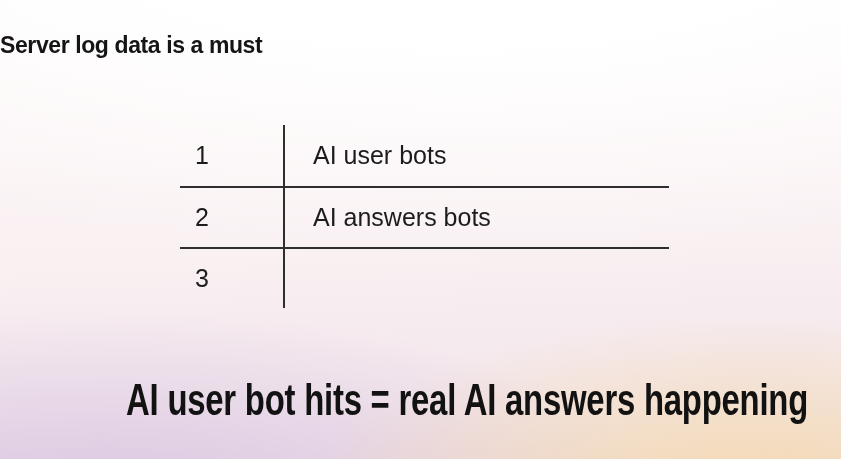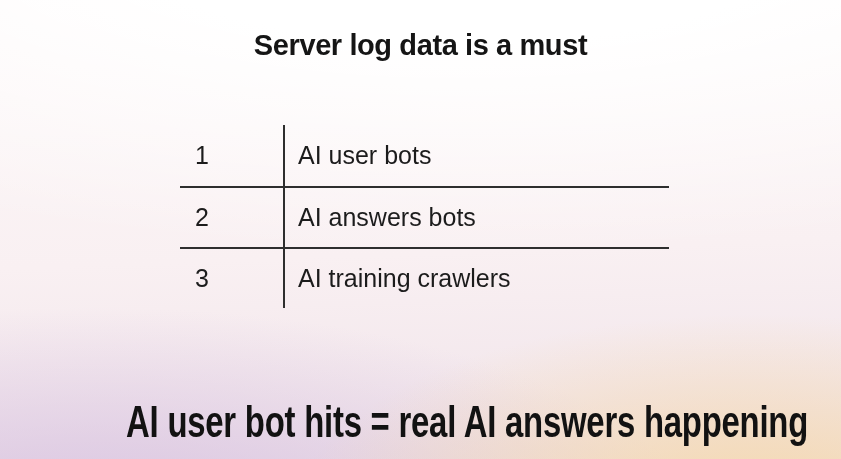--- a/index.html
+++ b/index.html
@@ -18,22 +18,22 @@
       radial-gradient(120% 85% at 12% 118%, rgba(213,191,224,0.95) 0%, rgba(213,191,224,0) 60%),
       radial-gradient(120% 70% at 55% -15%, rgba(255,255,255,1) 35%, rgba(255,255,255,0) 100%),
       linear-gradient(178deg, #fdf8f8 0%, #f9f0f2 55%, #efe2e9 100%);
   }
   .title {
     position: absolute;
     top: 23px;
     left: 0;
     width: 100%;
     margin: 0;
-    text-align: center;
-    font-size: 29px;
+    text-align: left;
+    font-size: 23px;
     line-height: 44px;
     font-weight: 700;
     letter-spacing: -0.4px;
     color: #151515;
   }
   .bot-table {
     position: absolute;
     left: 180px;
     top: 125px;
     width: 489px;
@@ -54,25 +54,25 @@
     width: 105px;
     border-right: 2px solid #2e2e2e;
     display: flex;
     align-items: center;
     padding-left: 15px;
   }
   .cell-label {
     flex: 1;
     display: flex;
     align-items: center;
-    padding-left: 13px;
+    padding-left: 28px;
   }
   .caption-row {
     position: absolute;
-    top: 396px;
+    top: 374px;
     left: 0;
     width: 100%;
     text-align: center;
     white-space: nowrap;
   }
   .caption-text {
     display: inline-block;
     font-size: 45px;
     line-height: 52px;
     font-weight: 700;
@@ -93,21 +93,20 @@
     <div class="trow">
       <div class="cell-num">1</div>
       <div class="cell-label">AI user bots</div>
     </div>
     <div class="trow">
       <div class="cell-num">2</div>
       <div class="cell-label">AI answers bots</div>
     </div>
     <div class="trow">
       <div class="cell-num">3</div>
-      <div class="cell-label">AI training crawlers</div>
     </div>
   </div>
 
   <div class="caption-row">
     <span class="caption-text">AI user bot hits = real AI answers happening</span>
   </div>
 
 </div>
 
 </body></html>

